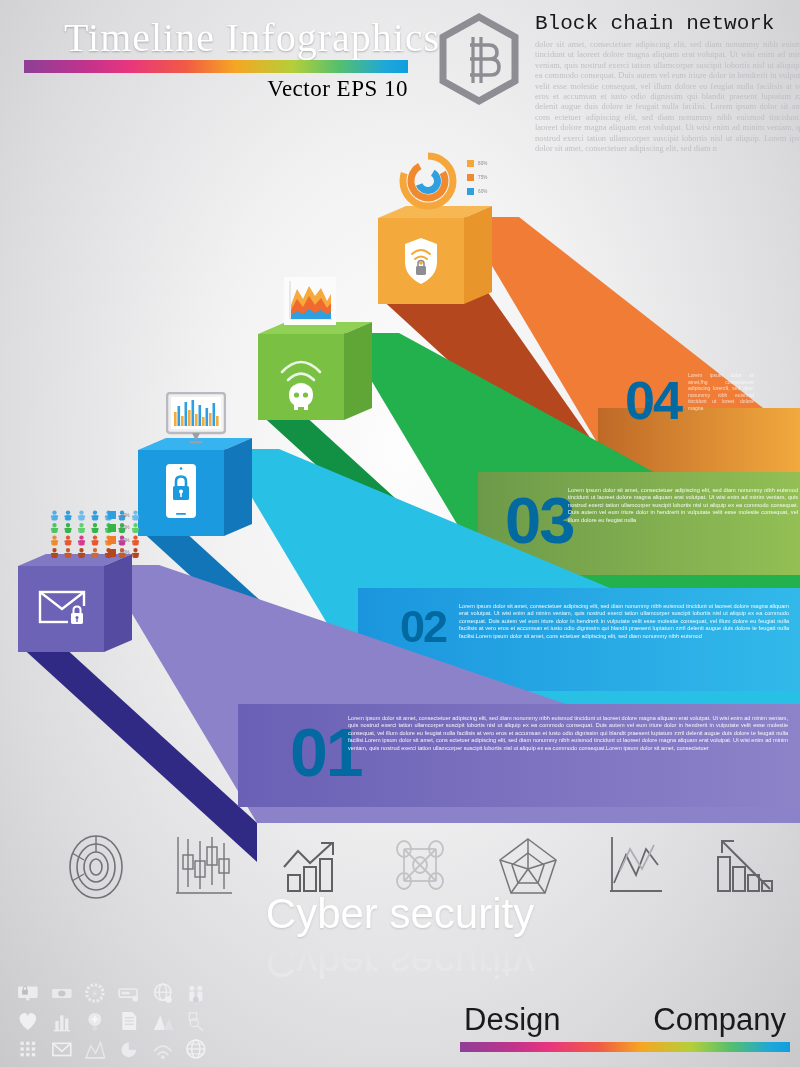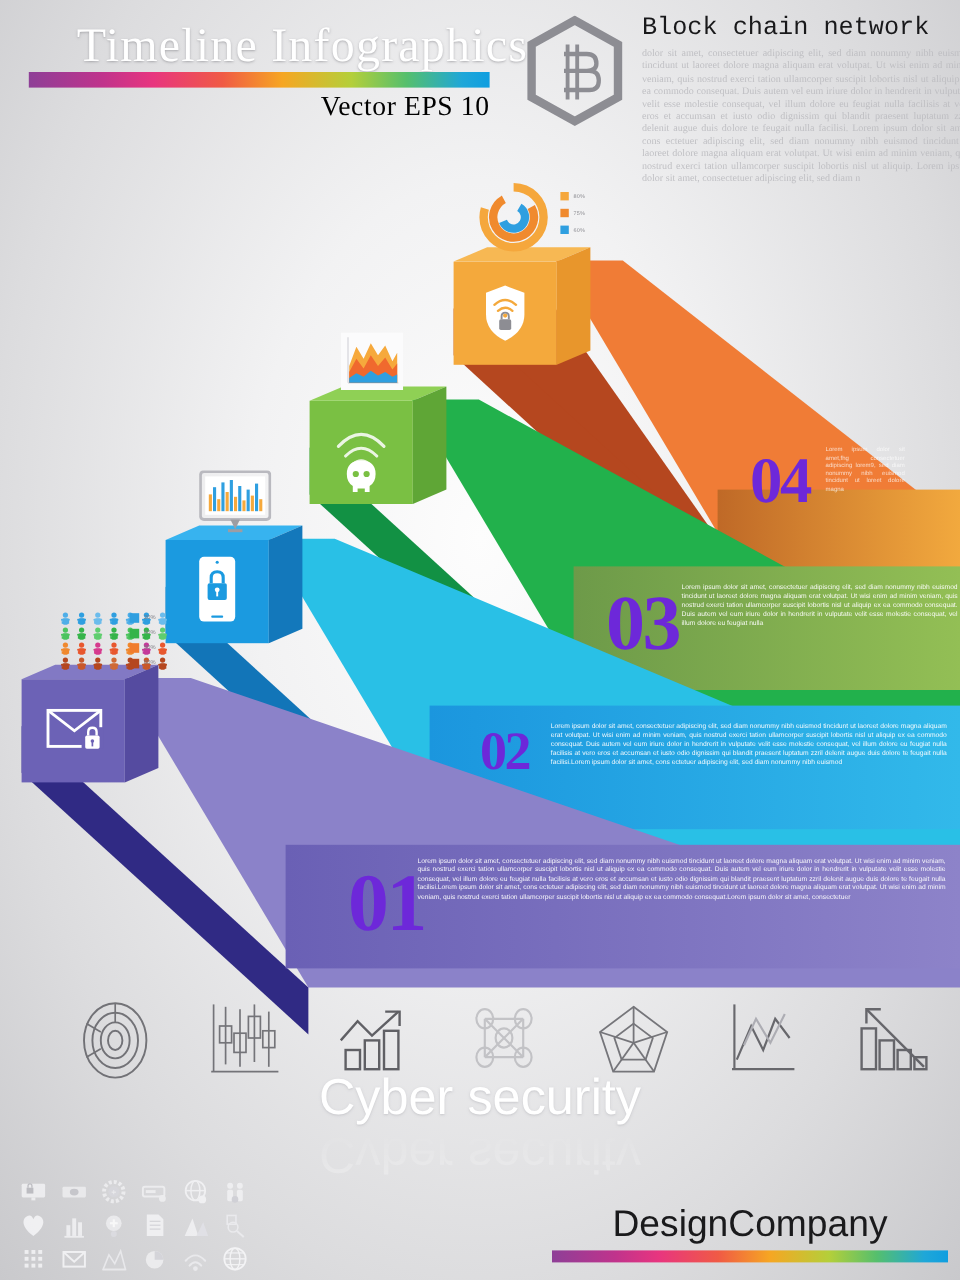--- a/index.html
+++ b/index.html
@@ -54,22 +54,22 @@
   #monitor-thumb { left:166px; top:392px; width:60px; height:54px; }
 
   #people-chart { left:48px; top:508px; width:100px; height:52px; }
   #people-legend { position:absolute; left:108px; top:509px; width:42px; }
   .plegend-row { display:flex; align-items:center; height:12.5px; }
   .plegend-sw { width:8px; height:8px; margin-right:4px; flex:none; }
   .plegend-tx { font-size:4.8px; color:#7c7c82; }
 
   
   .band-num {
-    position:absolute; font-family:Liberation Serif, serif;
-    font-weight:bold; color:#6d28d9; letter-spacing:-2px; line-height:1;
+    position:absolute; font-family:Liberation Sans, sans-serif;
+    font-weight:bold; color:#0369a1; letter-spacing:-2px; line-height:1;
   }
   .band-txt {
     position:absolute; color:rgba(255,255,255,.93);
     text-align:justify; font-size:5.6px; line-height:7.4px;
   }
   #num04 { left:625px; top:373px; font-size:54px; }
   #txt04 { left:688px; top:372px; width:66px; font-size:5.0px; line-height:6.6px;
            color:rgba(255,255,255,.72); }
   #num03 { left:505px; top:488px; font-size:65px; }
   #txt03 { left:568px; top:487px; width:230px; }
@@ -96,21 +96,21 @@
             mask-image:linear-gradient(to top, transparent 12%, rgba(0,0,0,.7) 95%);
   }
 
   
   #icon-grid { position:absolute; left:12px; top:980px; width:200px; height:82px;
                display:grid; grid-template-columns:repeat(6,1fr); grid-template-rows:repeat(3,1fr); gap:2px; }
   .gicon { width:100%; height:100%; opacity:.85; }
 
   
   #footer-brand { position:absolute; left:460px; top:1002px; width:330px; height:58px; }
-  #brand-row { display:flex; justify-content:center; align-items:baseline; padding:0 4px; }
+  #brand-row { display:flex; justify-content:space-between; align-items:baseline; padding:0 4px; }
   .brand-word { font-family:"Liberation Sans", sans-serif; font-size:31px; color:#1a1a1c; letter-spacing:0px; }
   #brand-bar {
     margin-top:4px; width:330px; height:10px;
     background:linear-gradient(90deg,#8e3f97 0%,#c0338c 16%,#e8357f 27%,#f05a45 42%,#f6a623 55%,#b4cf3a 70%,#55bf6d 82%,#1fa7d8 94%,#0f9ee0 100%);
   }
 </style>
 </head>
 <body>
 
 <div class="stage">

